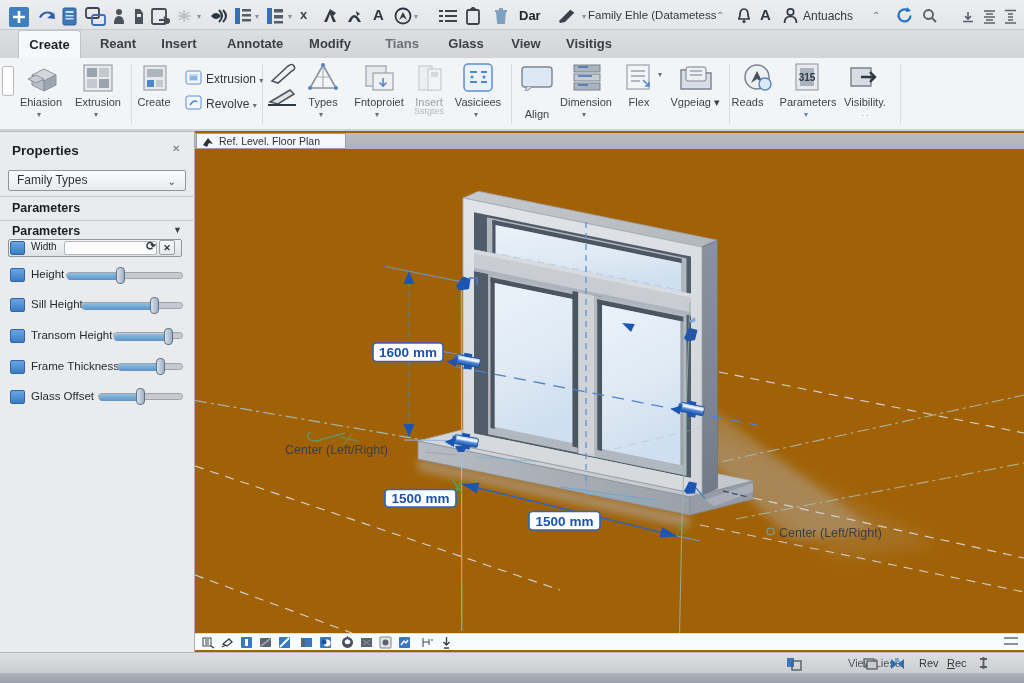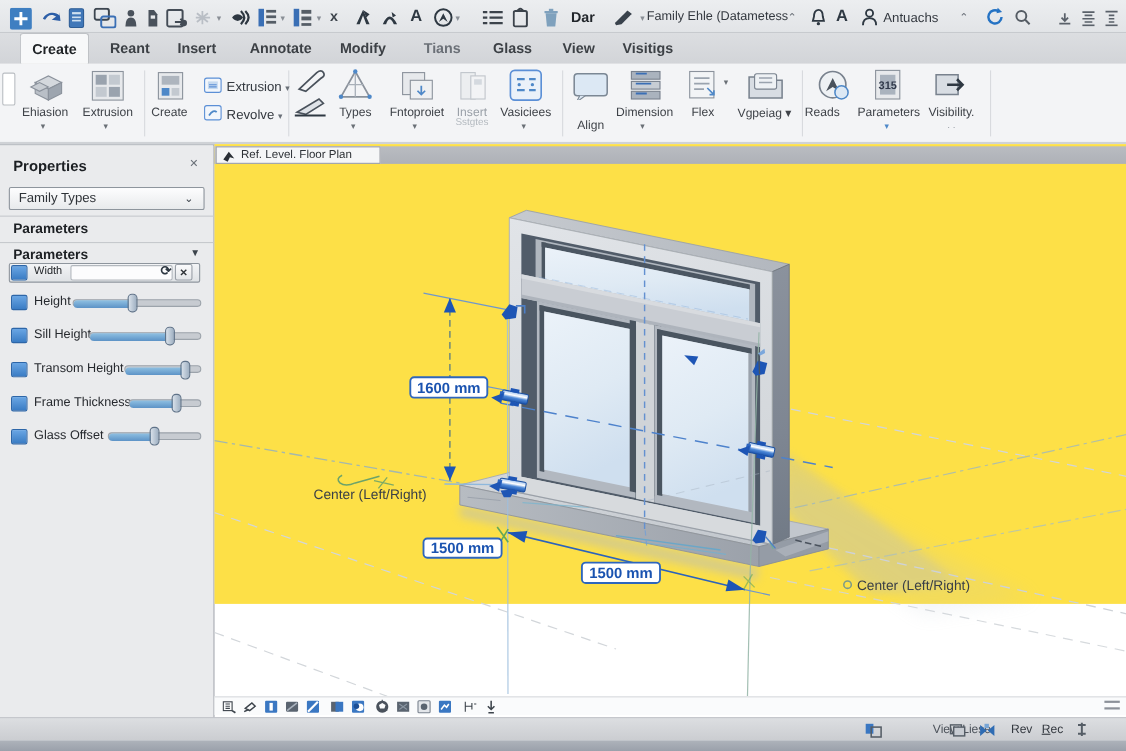--- a/index.html
+++ b/index.html
@@ -20,21 +20,21 @@
 #panel{left:0;top:131px;width:195px;height:521px;background:#eaebed;border-right:1px solid #aaaeb4;border-top:1px solid #b9bcc1}
 .ptitle{position:absolute;font-weight:bold;color:#1c1f23}
 .combo{position:absolute;left:8px;top:38px;width:178px;height:21px;background:linear-gradient(#fdfdfe,#e8eaec);border:1px solid #8e959d;border-radius:2px;font-size:12px;color:#2e3237;line-height:19px;padding-left:8px}
 .bluesq{position:absolute;width:15px;height:14px;background:linear-gradient(#6aa6e4,#3a7cc4);border:1px solid #2d66a8;border-radius:2px}
 .slabel{position:absolute;font-size:11.5px;color:#26292e;white-space:nowrap}
 .track{position:absolute;height:7px;border-radius:4px;background:#c7cbd1;border:1px solid #9ca3ab}
 .fill{position:absolute;height:7px;border-radius:4px 0 0 4px;background:linear-gradient(#8fc0e2,#5c92c6)}
 .handle{position:absolute;width:9px;height:17px;border-radius:4px;background:linear-gradient(90deg,#d9e1ea,#9fb0c2);border:1px solid #5f7288}
 .sep{position:absolute;left:0;width:195px;height:1px;background:#c6c9cd}
 
-#canvas{left:195px;top:131px;width:829px;height:418px;background:#fde047}
+#canvas{left:195px;top:131px;width:829px;height:521px;background:#a16207}
 #ctabstrip{position:absolute;left:0;top:2px;width:829px;height:16px;background:linear-gradient(#b9bcc1,#aeb1b7)}
 #ctab{position:absolute;left:1px;top:2px;width:150px;height:16px;background:#f5f6f7;border:1px solid #9b9fa5;font-size:10.5px;color:#2e3237;line-height:14px;padding-left:22px}
 
 #vcb{position:absolute;left:0;top:502px;width:829px;height:17px;background:#fafbfc;border-top:1px solid #d8dadd}
 
 #status{left:0;top:652px;width:1024px;height:21px;background:linear-gradient(#dcdee1,#cbcdd1);border-top:1px solid #b7bac0}
 #bottomstrip{left:0;top:673px;width:1024px;height:10px;background:linear-gradient(#aeb3bb,#9aa0aa)}
 .stext{position:absolute;font-size:11px;color:#4e545c}
 svg text{font-family:"Liberation Sans",sans-serif}
 </style></head>

